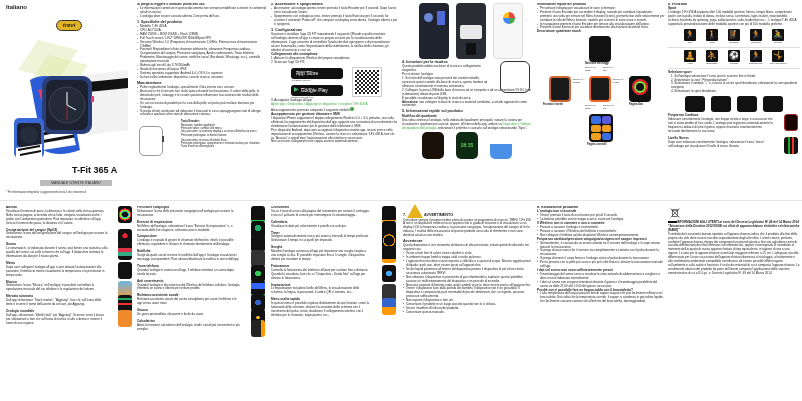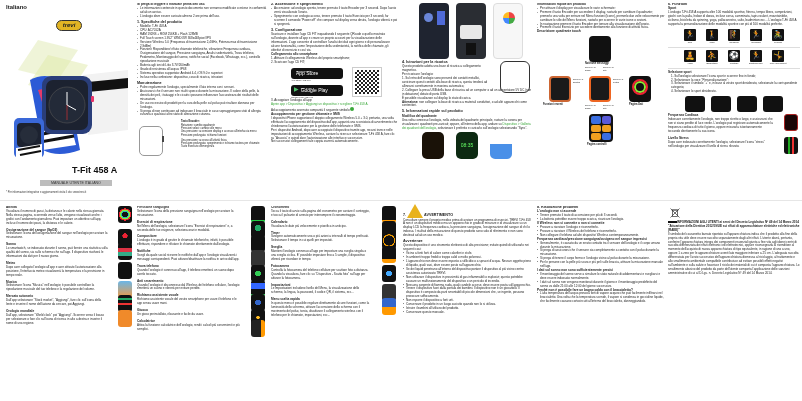--- a/index.html
+++ b/index.html
@@ -54,21 +54,21 @@
       <line x1="59" y1="65" x2="68" y2="70" stroke="#fff" stroke-width="1"></line>
       <line x1="59" y1="65" x2="59" y2="80" stroke="#e33" stroke-width=".6"></line>
       <rect x="83" y="56" width="3" height="6" rx="1" fill="#e8346a"></rect>
       <rect x="6" y="78" width="30" height="40" rx="5" fill="#3a68d8"></rect>
       <rect x="9" y="83" width="24" height="24" rx="4" fill="#1c2230"></rect>
       <circle cx="21" cy="95" r="9" fill="#262d3a"></circle>
       <path d="M8 108 L34 104 L34 118 L8 118 Z" fill="#fff"></path>
       <path d="M10 110 L32 106 M12 115 L33 111" stroke="#111" stroke-width="2"></path>
     </svg>
   </div>
-  <div class="prod-title">T-Fit 458 A</div>
+  <div class="prod-title">T-Fit 365 A</div>
   <div class="prod-sub">MANUALE UTENTE ITALIANO</div>
   <div class="foot-note">* Per informazioni integrative e aggiornamenti visita il sito: www.trevi.it</div>
 </div>
 
 <div class="page col" style="left:137px;top:3px;width:130px">
   <h3 style="margin-top:0">Si prega di leggere il manuale prima dell'uso.</h3>
   <ul>
     <li>Le informazioni contenute in questo documento non verranno modificate o estese in conformità ad alcun avviso.</li>
     <li>L'orologio deve essere caricato almeno 2 ore prima dell'uso.</li>
   </ul>

